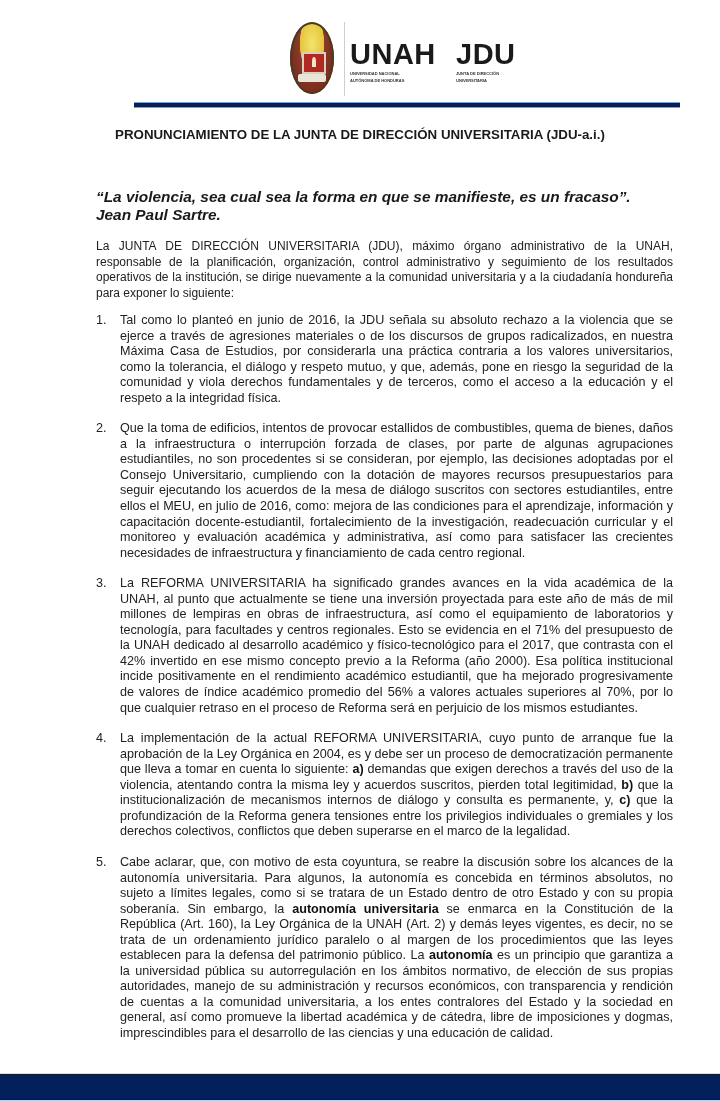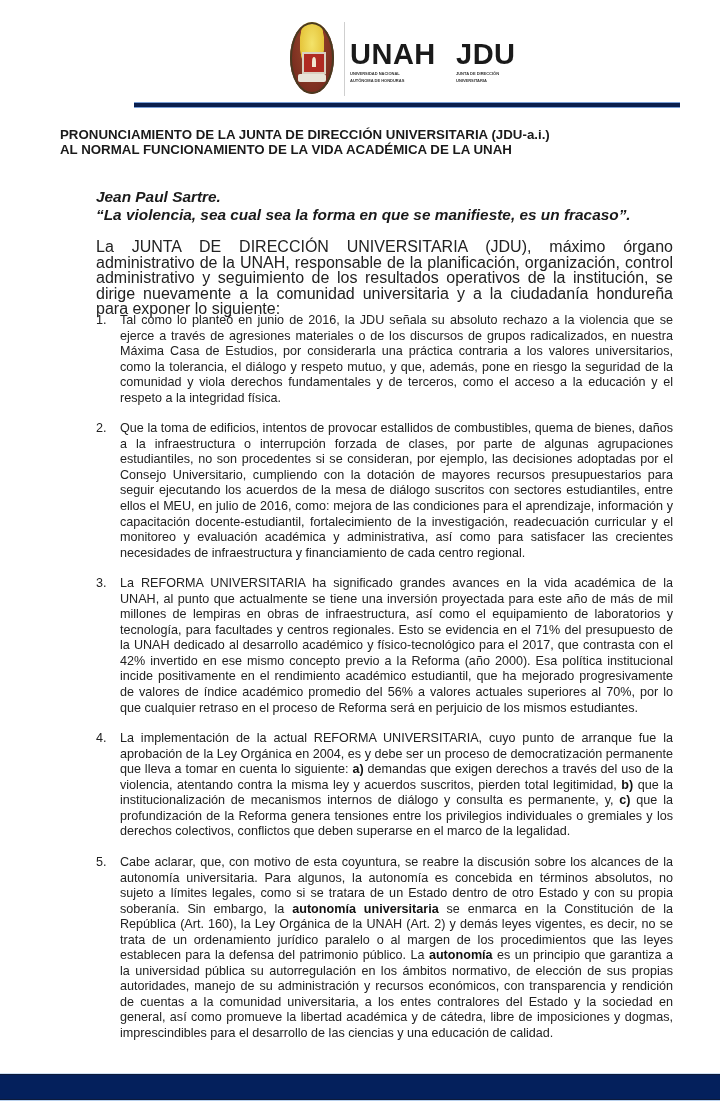--- a/index.html
+++ b/index.html
@@ -13,24 +13,24 @@
   .seal .flame { position: absolute; left: 8px; top: 3px; width: 4px; height: 10px; background: #f0e6d0; border-radius: 50% 50% 0 0; }
   .seal .band { position: absolute; left: 8px; top: 52px; width: 28px; height: 8px; background: #e8e4d8; border-radius: 2px; }
   .vsep { position: absolute; left: 300px; top: 22px; width: 1px; height: 74px; background: #cfcfcf; }
   .brand { position: absolute; top: 40px; }
   .brand .big { font-weight: bold; font-size: 29px; letter-spacing: 0.5px; color: #1a1a1a; line-height: 29px; }
   .brand .small { font-size: 4px; line-height: 5px; color: #333; font-weight: bold; margin-top: 2px; }
   .brand-unah { left: 306px; }
   .brand-jdu { left: 412px; }
   .rule { position: absolute; left: 90px; top: 103px; width: 546px; height: 4px; background: #0a1f4e; box-shadow: 0 -1px 0 #7aa0d8, 0 1px 0 #7aa0d8; }
 
-  .title { position: absolute; left: 60px; top: 127px; width: 600px; text-align: left; font-weight: bold; font-size: 13.3px; line-height: 15px; color: #1a1a1a; }
+  .title { position: absolute; left: 60px; top: 127px; width: 600px; text-align: center; font-weight: bold; font-size: 13.3px; line-height: 15px; color: #1a1a1a; }
   .quote { position: absolute; left: 96px; top: 188px; width: 600px; font-style: italic; font-weight: bold; font-size: 15.4px; line-height: 18px; color: #1a1a1a; }
 
-  .intro { position: absolute; left: 96px; top: 239px; width: 577px; font-size: 16px; line-height: 15.6px; text-align: justify; color: #222; }
+  .intro { position: absolute; left: 96px; top: 239px; width: 577px; font-size: 12px; line-height: 15.6px; text-align: justify; color: #222; }
   .list { position: absolute; left: 96px; top: 313px; width: 577px; margin: 0; padding: 0; list-style: none; }
   .list li { position: relative; padding-left: 24px; font-size: 12.6px; line-height: 15.55px; text-align: justify; color: #222; margin-bottom: 15px; }
   .list li .num { position: absolute; left: 0; top: 0; width: 20px; }
   .list li b { font-weight: bold; color: #111; }
 
   .footer-bar { position: absolute; left: 0; top: 1075px; width: 720px; height: 24px; background: #04205c;
                 box-shadow: 0 -1px 0 #0c1a3a, 0 -2px 0 #cfe0f4, 0 1px 0 #0c1a3a, 0 2px 0 #b9d1ee; }
 </style>
 </head>
 <body>
@@ -51,26 +51,25 @@
   <div class="brand brand-jdu">
     <div class="big">JDU</div>
     <div class="small">JUNTA DE DIRECCIÓN</div>
     <div class="small">UNIVERSITARIA</div>
   </div>
   <div class="rule"></div>
 </div>
 
 <div class="title">
   <div>PRONUNCIAMIENTO DE LA JUNTA DE DIRECCIÓN UNIVERSITARIA (JDU-a.i.)</div>
-  <div>AL NORMAL FUNCIONAMIENTO DE LA VIDA ACADÉMICA DE LA UNAH</div>
 </div>
 
 <div class="quote">
+  <div>“La violencia, sea cual sea la forma en que se manifieste, es un fracaso”.</div>
   <div>Jean Paul Sartre.</div>
-  <div>“La violencia, sea cual sea la forma en que se manifieste, es un fracaso”.</div>
 </div>
 
 <div class="intro">La JUNTA DE DIRECCIÓN UNIVERSITARIA (JDU), máximo órgano administrativo de la UNAH, responsable de la planificación, organización, control administrativo y seguimiento de los resultados operativos de la institución, se dirige nuevamente a la comunidad universitaria y a la ciudadanía hondureña para exponer lo siguiente:</div>
 
 <ol class="list" id="items">
     <li><span class="num">1.</span><span>Tal como lo planteó en junio de 2016, la JDU señala su absoluto rechazo a la violencia que se ejerce a través de agresiones materiales o de los discursos de grupos radicalizados, en nuestra Máxima Casa de Estudios, por considerarla una práctica contraria a los valores universitarios, como la tolerancia, el diálogo y respeto mutuo, y que, además, pone en riesgo la seguridad de la comunidad y viola derechos fundamentales y de terceros, como el acceso a la educación y el respeto a la integridad física.</span></li>
     <li><span class="num">2.</span><span>Que la toma de edificios, intentos de provocar estallidos de combustibles, quema de bienes, daños a la infraestructura o interrupción forzada de clases, por parte de algunas agrupaciones estudiantiles, no son procedentes si se consideran, por ejemplo, las decisiones adoptadas por el Consejo Universitario, cumpliendo con la dotación de mayores recursos presupuestarios para seguir ejecutando los acuerdos de la mesa de diálogo suscritos con sectores estudiantiles, entre ellos el MEU, en julio de 2016, como: mejora de las condiciones para el aprendizaje, información y capacitación docente-estudiantil, fortalecimiento de la investigación, readecuación curricular y el monitoreo y evaluación académica y administrativa, así como para satisfacer las crecientes necesidades de infraestructura y financiamiento de cada centro regional.</span></li>
     <li><span class="num">3.</span><span>La REFORMA UNIVERSITARIA ha significado grandes avances en la vida académica de la UNAH, al punto que actualmente se tiene una inversión proyectada para este año de más de mil millones de lempiras en obras de infraestructura, así como el equipamiento de laboratorios y tecnología, para facultades y centros regionales. Esto se evidencia en el 71% del presupuesto de la UNAH dedicado al desarrollo académico y físico-tecnológico para el 2017, que contrasta con el 42% invertido en ese mismo concepto previo a la Reforma (año 2000). Esa política institucional incide positivamente en el rendimiento académico estudiantil, que ha mejorado progresivamente de valores de índice académico promedio del 56% a valores actuales superiores al 70%, por lo que cualquier retraso en el proceso de Reforma será en perjuicio de los mismos estudiantes.</span></li>
     <li><span class="num">4.</span><span>La implementación de la actual REFORMA UNIVERSITARIA, cuyo punto de arranque fue la aprobación de la Ley Orgánica en 2004, es y debe ser un proceso de democratización permanente que lleva a tomar en cuenta lo siguiente: </span><b>a)</b><span> demandas que exigen derechos a través del uso de la violencia, atentando contra la misma ley y acuerdos suscritos, pierden total legitimidad, </span><b>b)</b><span> que la institucionalización de mecanismos internos de diálogo y consulta es permanente, y, </span><b>c)</b><span> que la profundización de la Reforma genera tensiones entre los privilegios individuales o gremiales y los derechos colectivos, conflictos que deben superarse en el marco de la legalidad.</span></li>
     <li><span class="num">5.</span><span>Cabe aclarar, que, con motivo de esta coyuntura, se reabre la discusión sobre los alcances de la autonomía universitaria. Para algunos, la autonomía es concebida en términos absolutos, no sujeto a límites legales, como si se tratara de un Estado dentro de otro Estado y con su propia soberanía. Sin embargo, la </span><b>autonomía universitaria</b><span> se enmarca en la Constitución de la República (Art. 160), la Ley Orgánica de la UNAH (Art. 2) y demás leyes vigentes, es decir, no se trata de un ordenamiento jurídico paralelo o al margen de los procedimientos que las leyes establecen para la defensa del patrimonio público. La </span><b>autonomía</b><span> es un principio que garantiza a la universidad pública su autorregulación en los ámbitos normativo, de elección de sus propias autoridades, manejo de su administración y recursos económicos, con transparencia y rendición de cuentas a la comunidad universitaria, a los entes contralores del Estado y la sociedad en general, así como promueve la libertad académica y de cátedra, libre de imposiciones y dogmas, imprescindibles para el desarrollo de las ciencias y una educación de calidad.</span></li>

